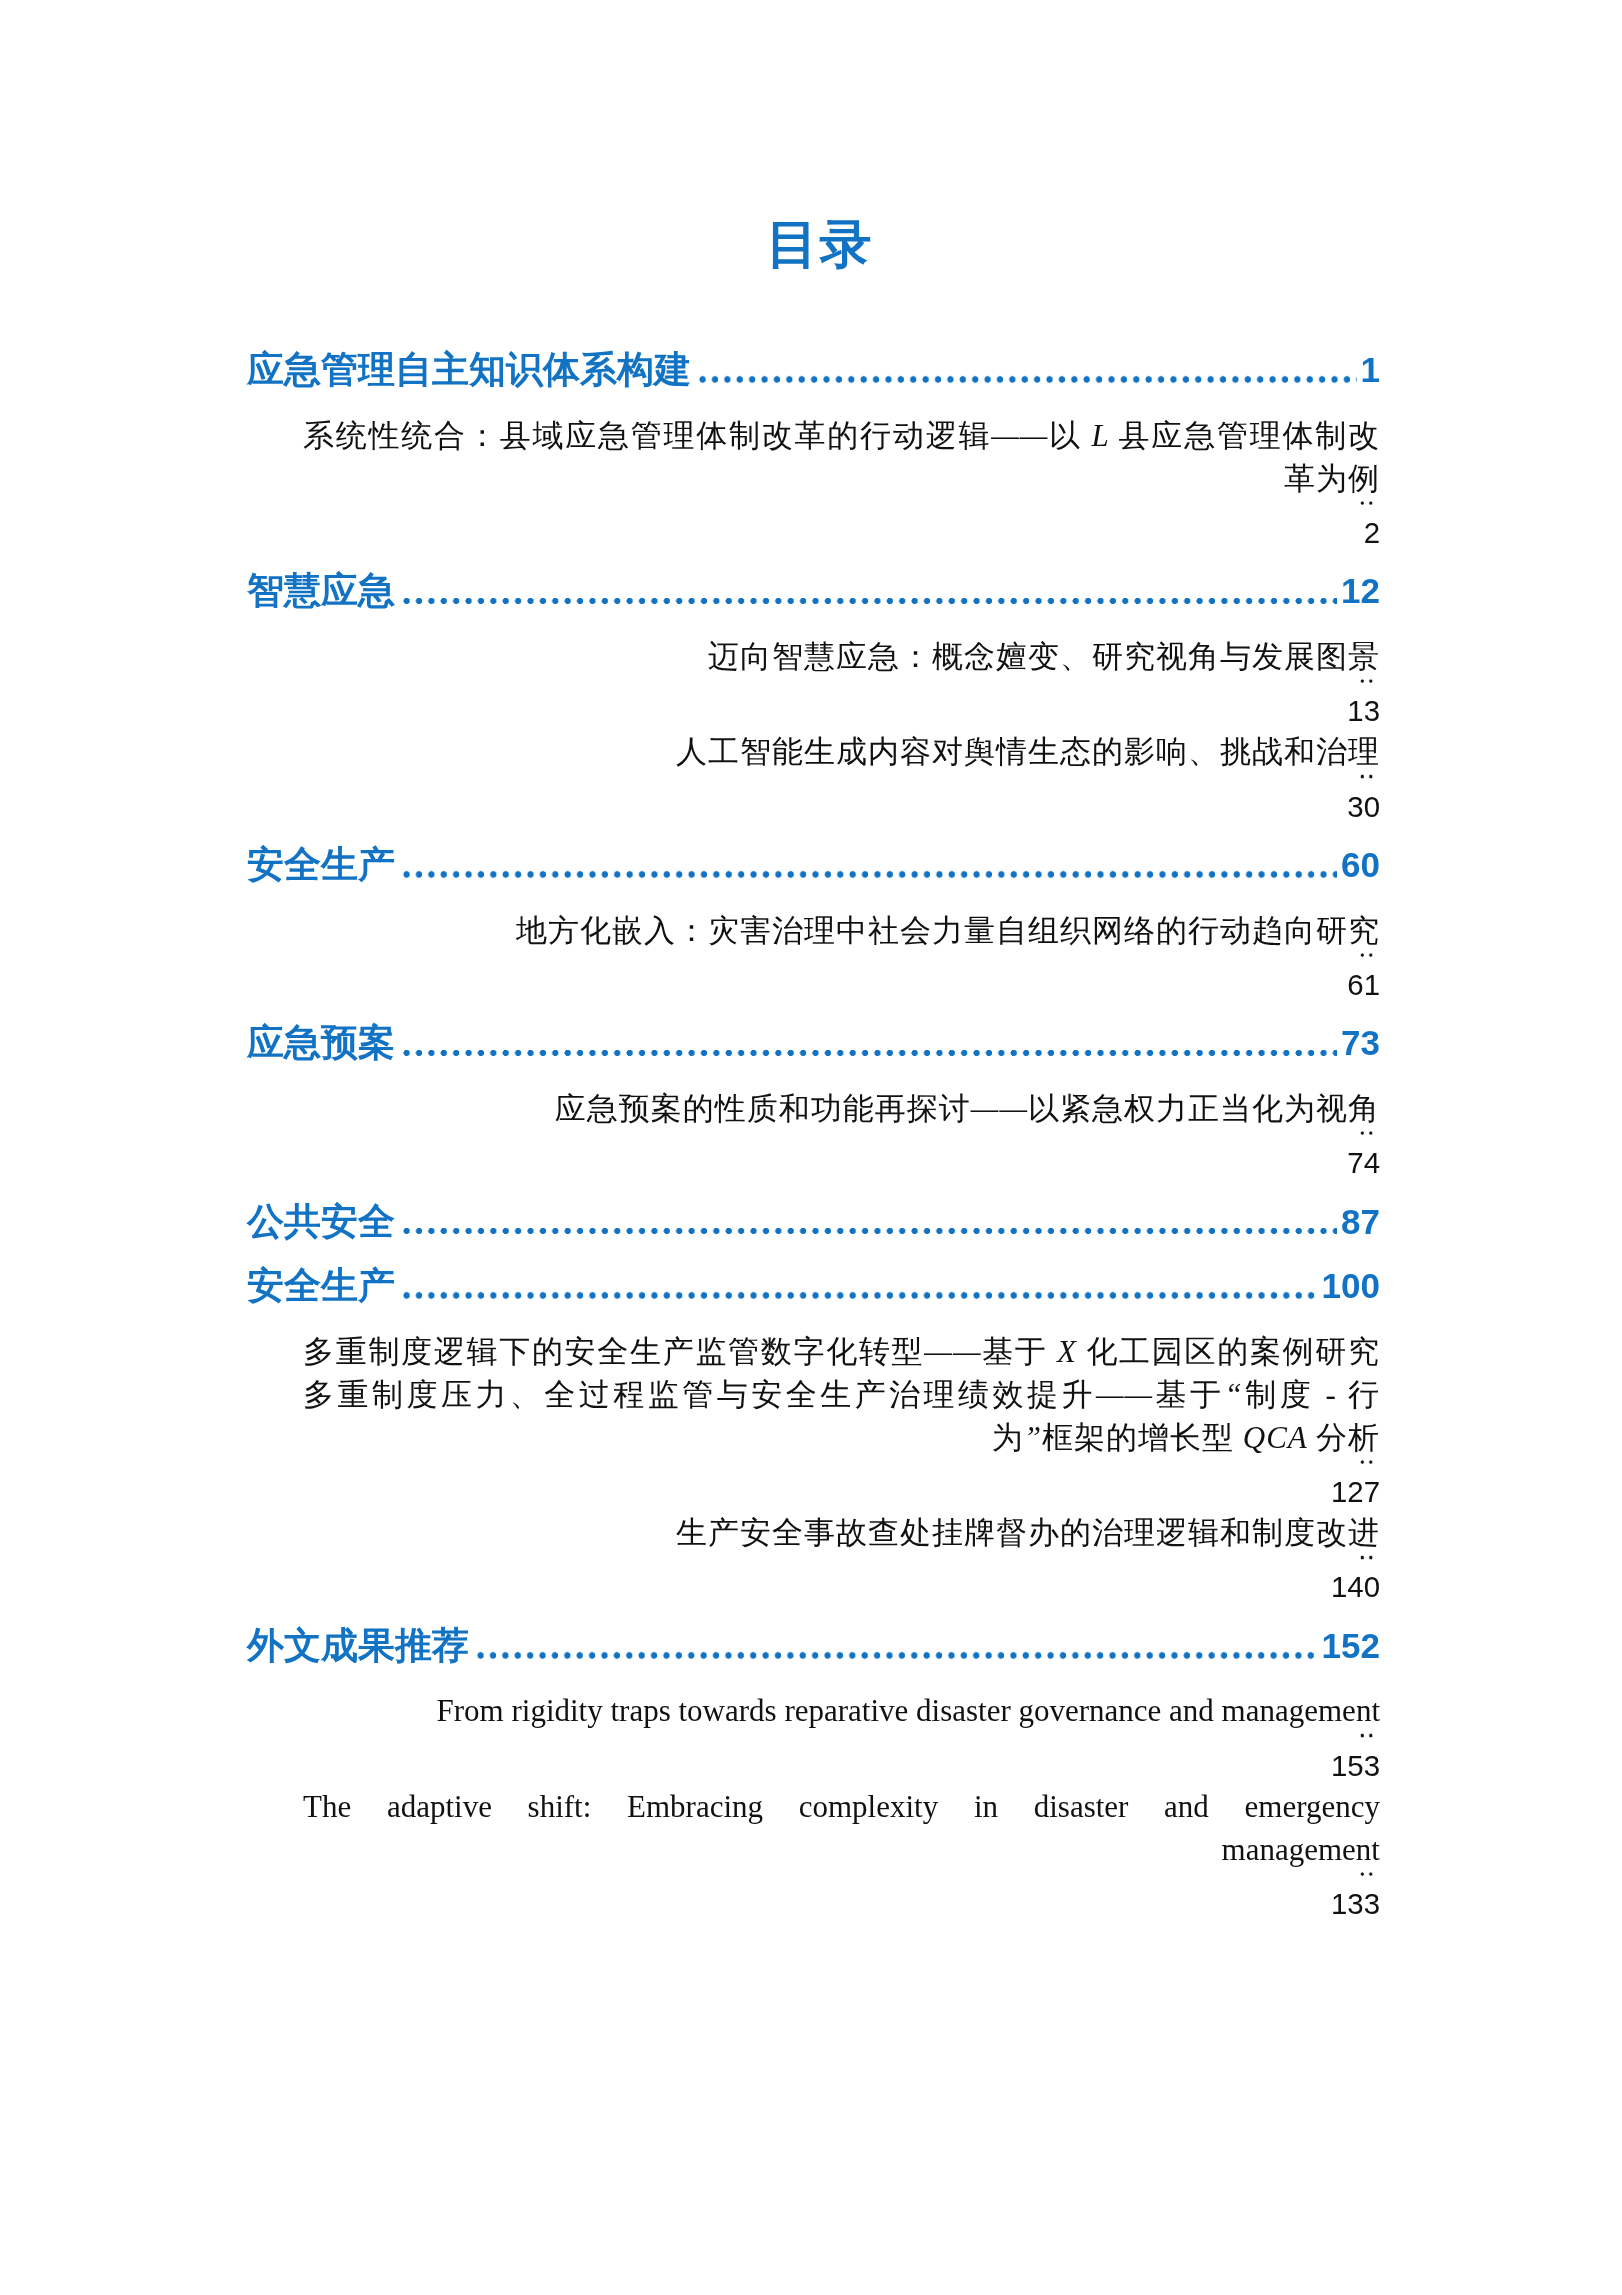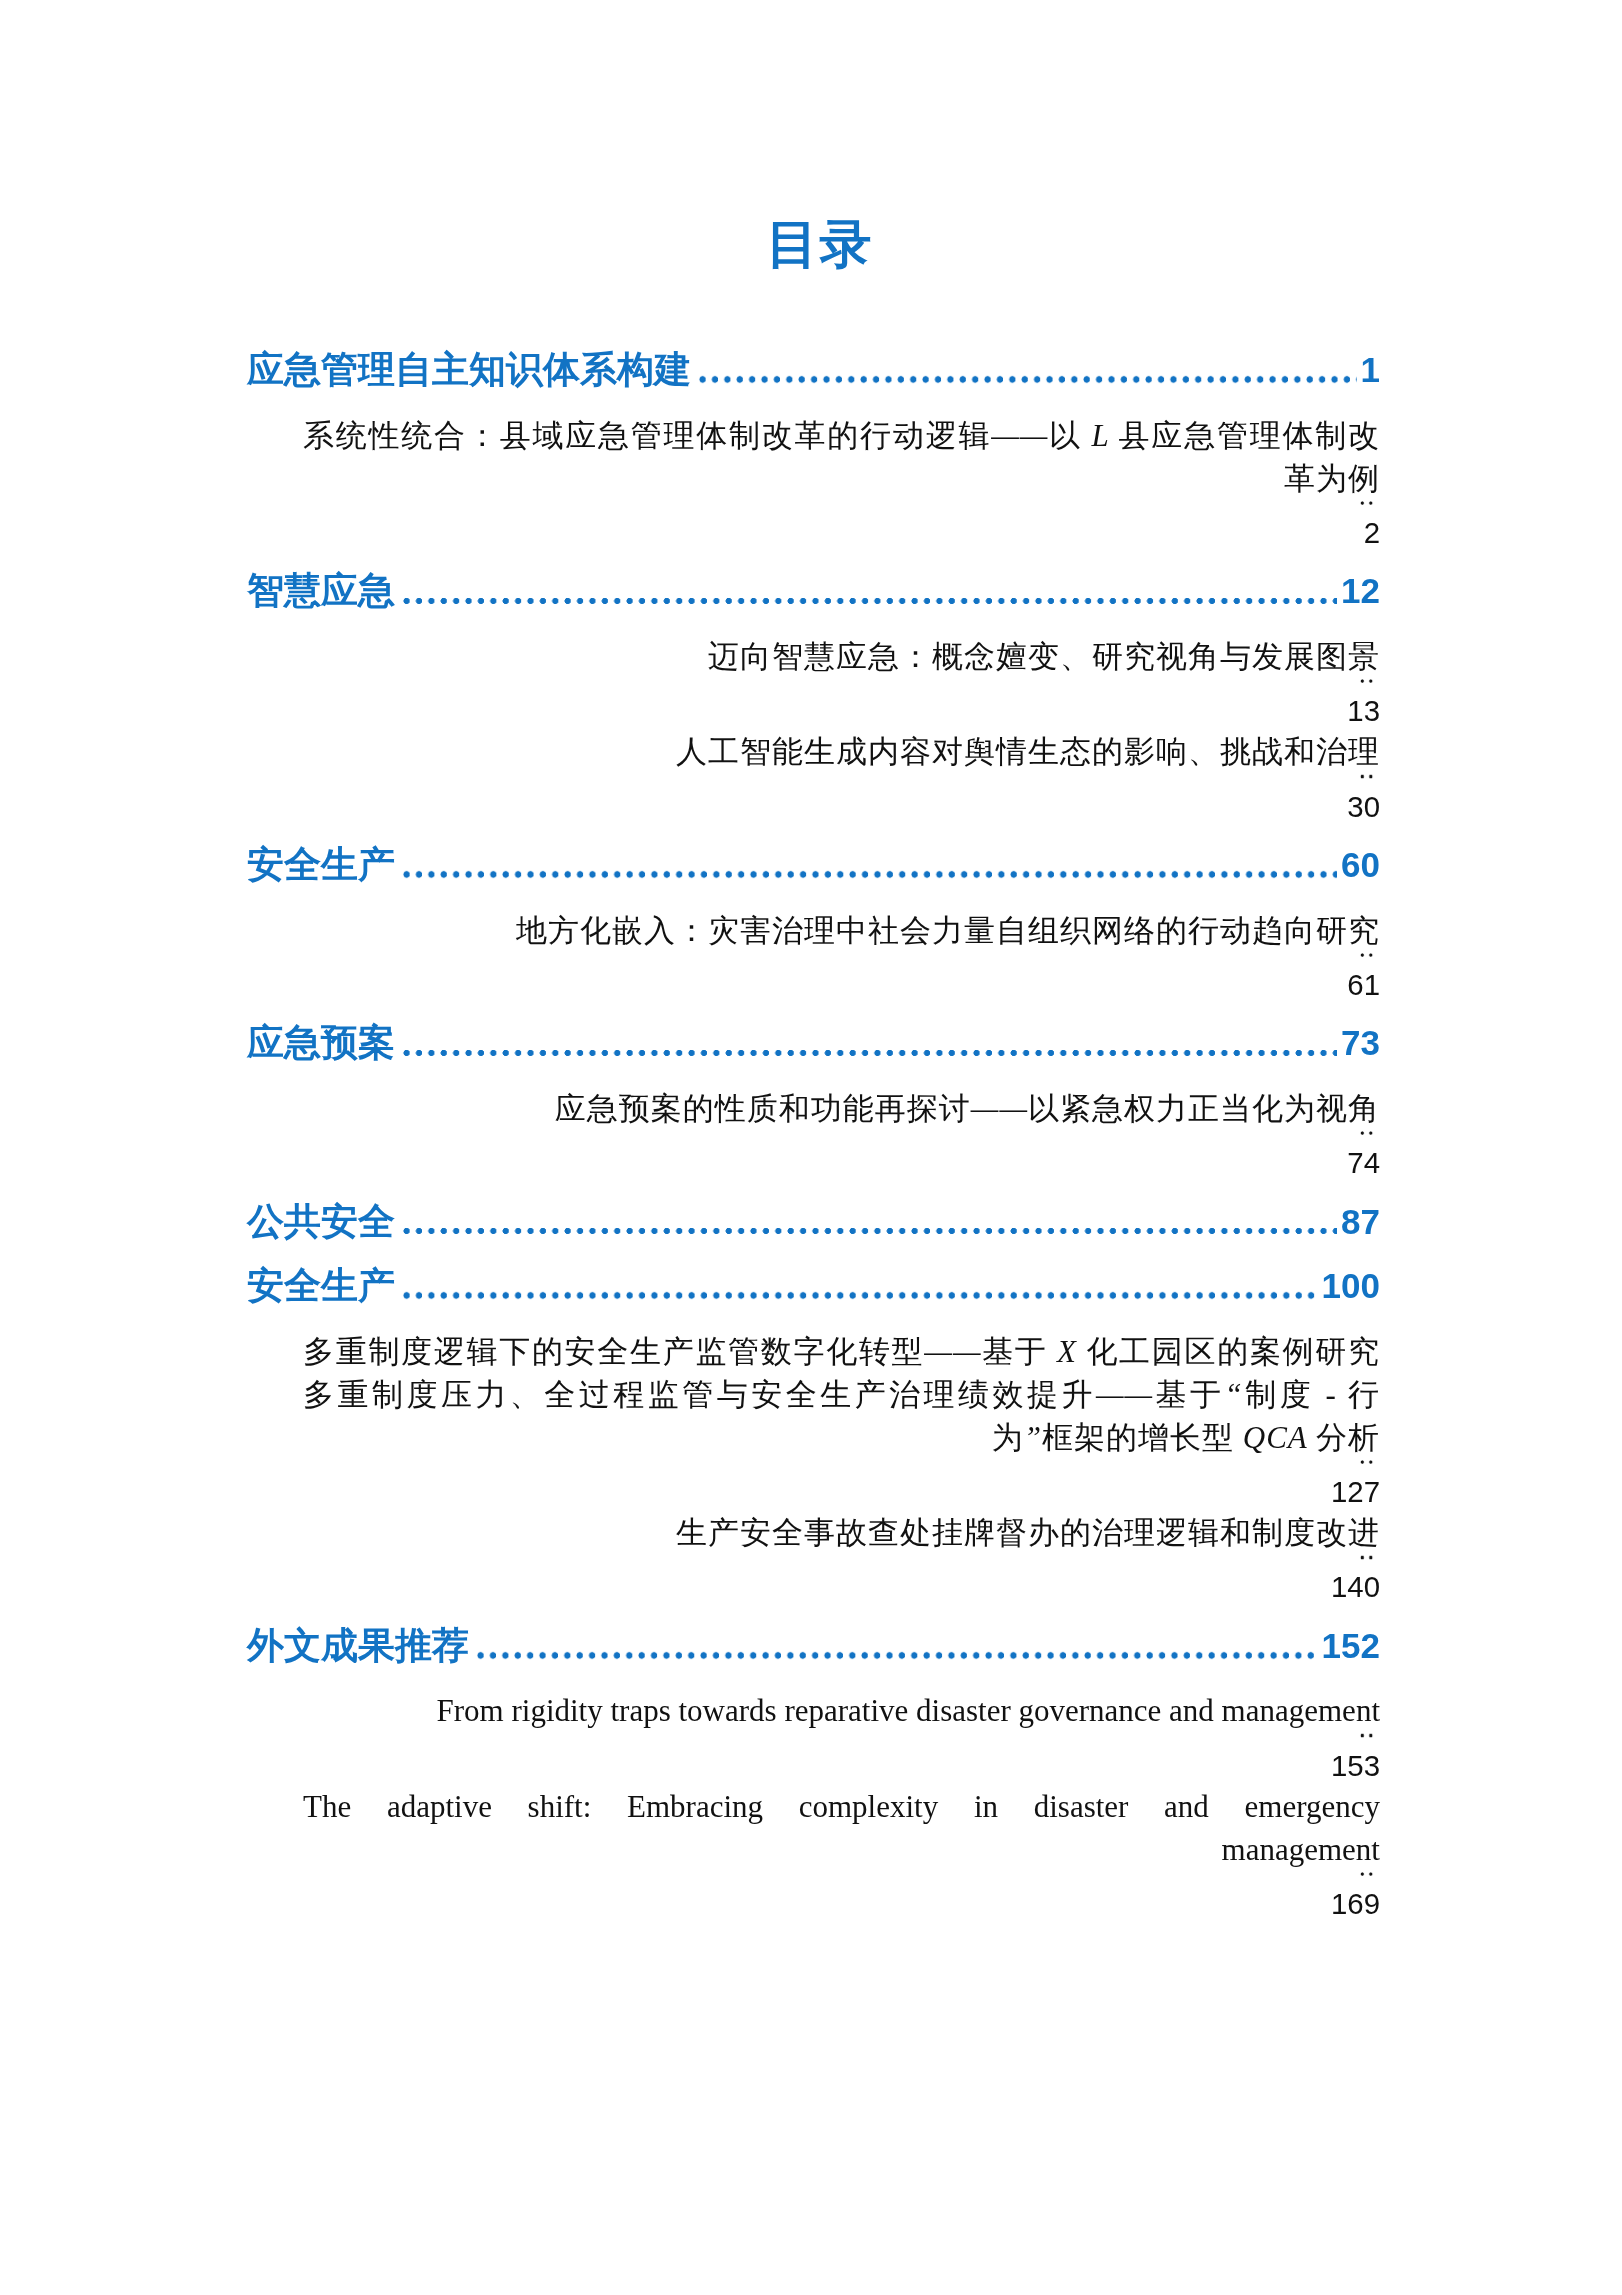--- a/index.html
+++ b/index.html
@@ -162,19 +162,19 @@
             <span class="i-text">From rigidity traps towards reparative disaster governance and management</span>
             <span class="leader i-leader"></span>
             <span class="i-page">153</span>
           </div>
         </div>
         <div class="item en">
           <div class="item-line justified">The adaptive shift: Embracing complexity in disaster and emergency</div>
           <div class="item-line last">
             <span class="i-text">management</span>
             <span class="leader i-leader"></span>
-            <span class="i-page">169</span>
+            <span class="i-page">133</span>
           </div>
         </div>
       </div>
     </div>
 </div>
 
 
 </body></html>

